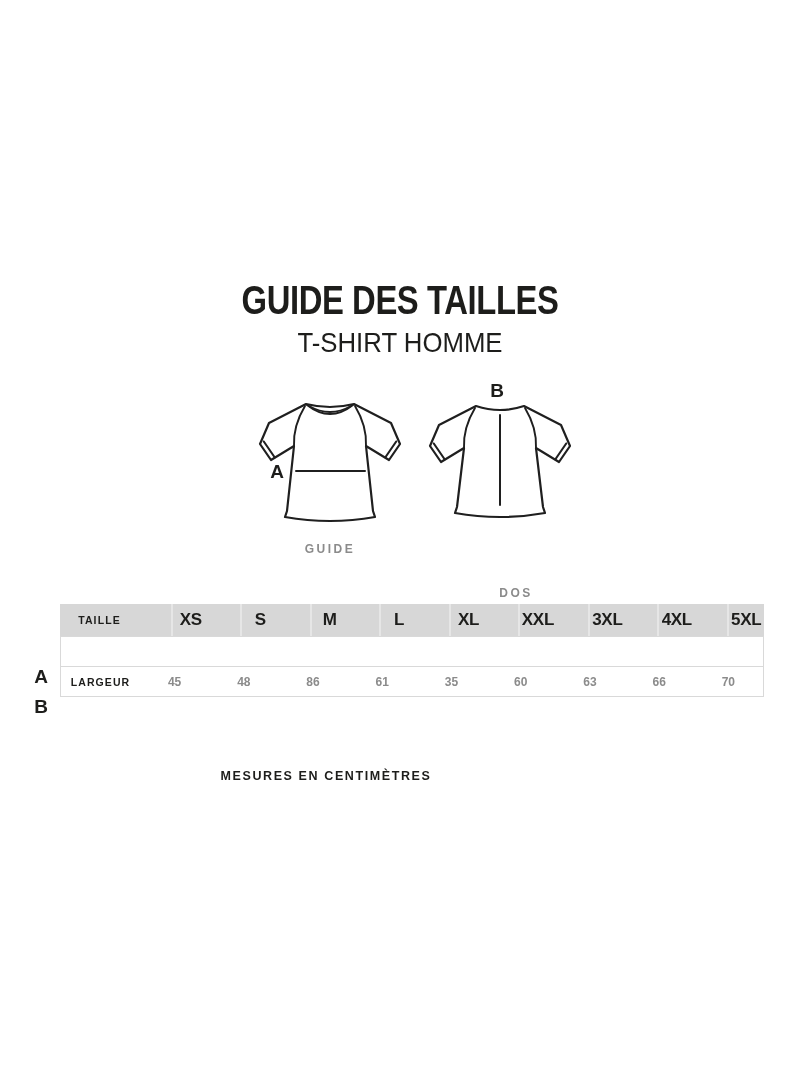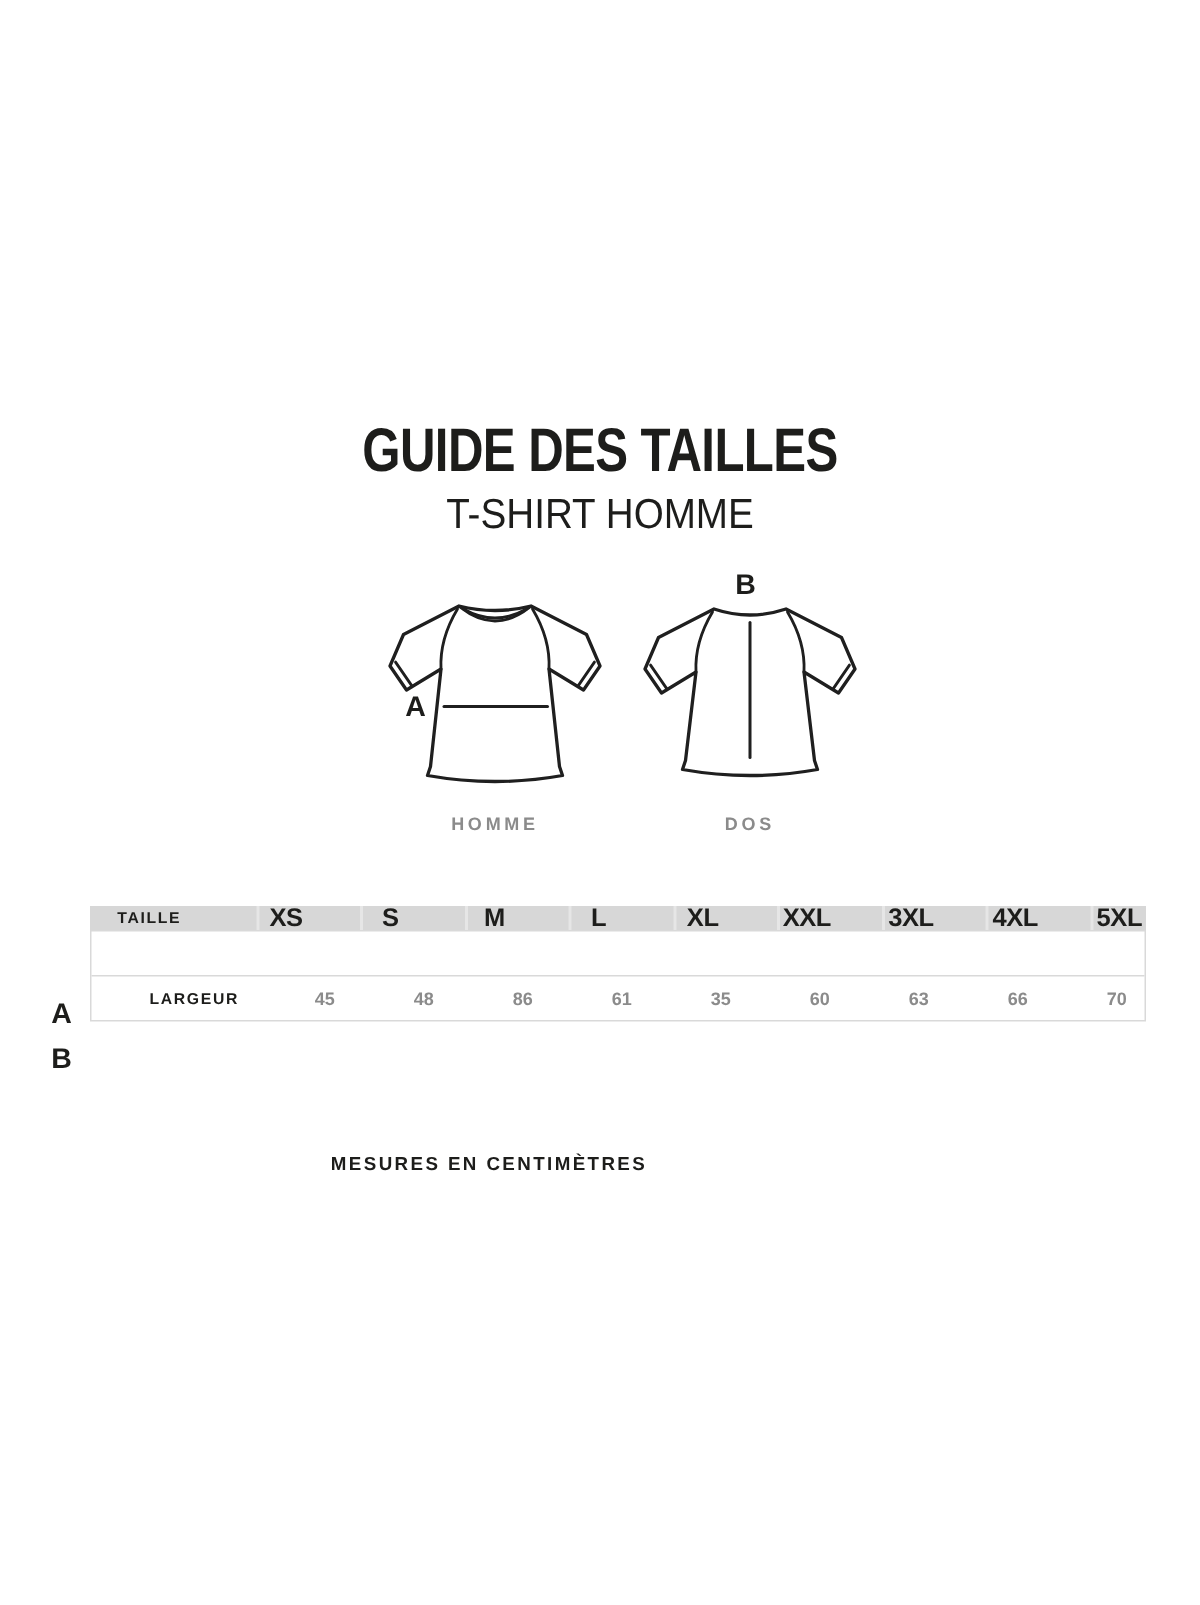--- a/index.html
+++ b/index.html
@@ -25,43 +25,43 @@
   }
   .figure{position:absolute;width:200px;}
   .figure svg{display:block;margin:0 auto;}
   .fig-face{left:230px;top:396px;}
   .fig-dos{left:400px;top:398px;}
   .caption{
     position:absolute;width:200px;text-align:center;top:542px;
     font-size:12px;font-weight:700;letter-spacing:2.5px;color:var(--text-muted);
   }
   .cap-face{left:230px;}
-  .cap-dos{left:400px;}
+  .cap-dos{left:416px;margin-top:44px;}
   .marker{
     position:absolute;width:26px;text-align:center;
     font-size:19px;font-weight:700;color:var(--text-primary);line-height:1;
   }
   .marker-a{left:264px;top:462px;}
   .marker-b{left:484px;top:381px;}
   .marker-row-a{left:28px;top:667px;}
   .marker-row-b{left:28px;top:697px;}
 
   .size-table{position:absolute;left:60px;top:604px;width:704px;}
-  .t-head{display:flex;height:16px;background:var(--header-bg);}
+  .t-head{display:flex;height:32px;background:var(--header-bg);}
   .t-head .cell{
     display:flex;align-items:center;justify-content:center;
     font-weight:700;color:var(--text-primary);
   }
   .cell-first{width:79px;flex:none;}
   .cell-size{flex:1;border-left:2px solid #e6e6e6;font-size:17px;letter-spacing:-0.3px;margin-left:32px;}
   .small-label{font-size:10.5px;letter-spacing:1.1px;font-weight:700;}
   .t-body{border:1px solid var(--border);background:#fff;}
   .t-spacer{height:29px;border-bottom:1px solid var(--border);}
   .t-row{display:flex;height:29px;}
-  .t-row .cell{display:flex;align-items:center;justify-content:center;margin-left:29px;}
+  .t-row .cell{display:flex;align-items:center;justify-content:center;}
   .cell-value{flex:1;font-size:12px;font-weight:700;color:var(--text-muted);letter-spacing:0;}
   .footnote{
     position:absolute;top:769px;left:0;width:652px;text-align:center;
     font-size:12.5px;font-weight:700;letter-spacing:1.6px;color:var(--text-primary);
   }
   .shirt{stroke:#1f1f1f;fill:#fff;stroke-width:2.2;stroke-linejoin:round;stroke-linecap:round;}
   .shirt-line{stroke:#1f1f1f;fill:none;stroke-width:2;stroke-linecap:round;}
   .shirt-detail{stroke:#1f1f1f;fill:none;stroke-width:1.9;stroke-linecap:round;}
 </style>
 </head>
@@ -92,21 +92,21 @@
       <path class="shirt-detail" d="M98,10 Q110,30 109,50"></path>
       <path class="shirt-detail" d="M6.7,45.4 L17.7,61.4"></path>
       <path class="shirt-detail" d="M139.3,45.4 L128.3,61.4"></path>
       <path class="shirt-line" d="M73,17 L73,107"></path>
     </svg>
   </div>
 
   <div class="marker marker-a">A</div>
   <div class="marker marker-b">B</div>
 
-  <div class="caption cap-face">HOMME</div>
+  <div class="caption cap-face">GUIDE</div>
   <div class="caption cap-dos">DOS</div>
 
   <div class="marker marker-row-a">A</div>
   <div class="marker marker-row-b">B</div>
 
   <div class="size-table">
     <div class="t-head">
       <div class="cell cell-first small-label">TAILLE</div>
       <div class="cell cell-size">XS</div>
       <div class="cell cell-size">S</div>

